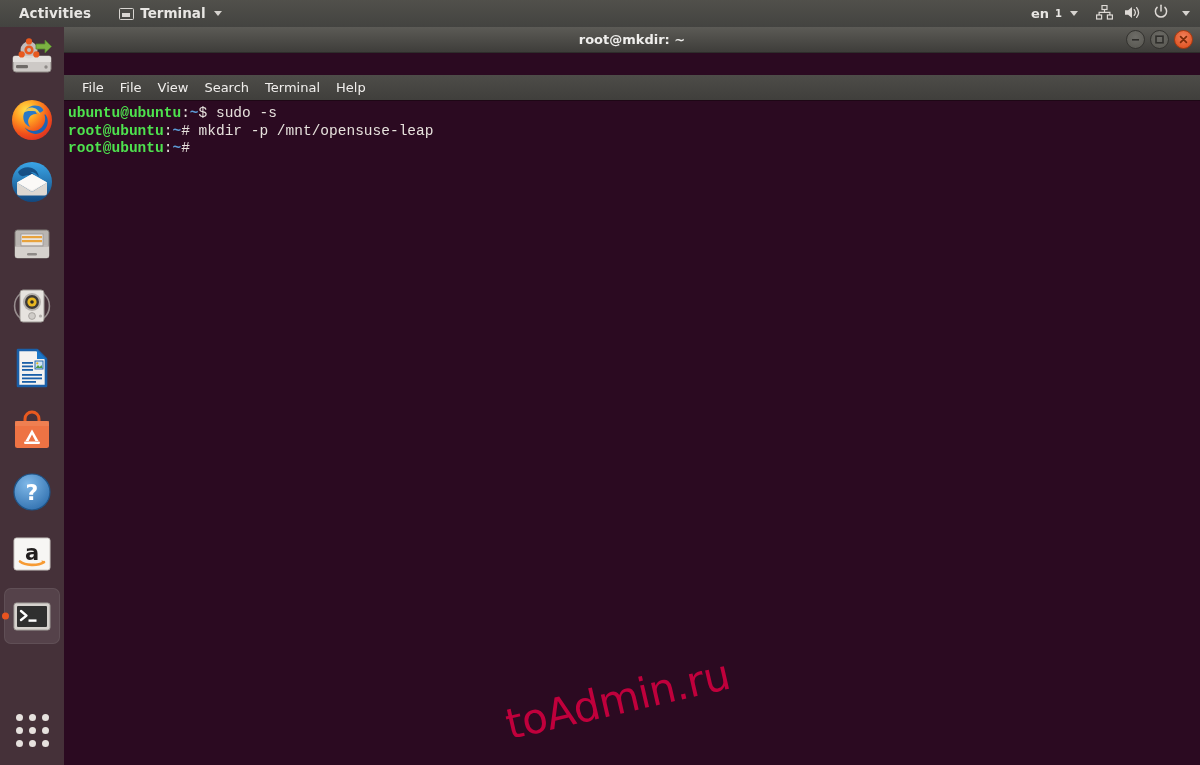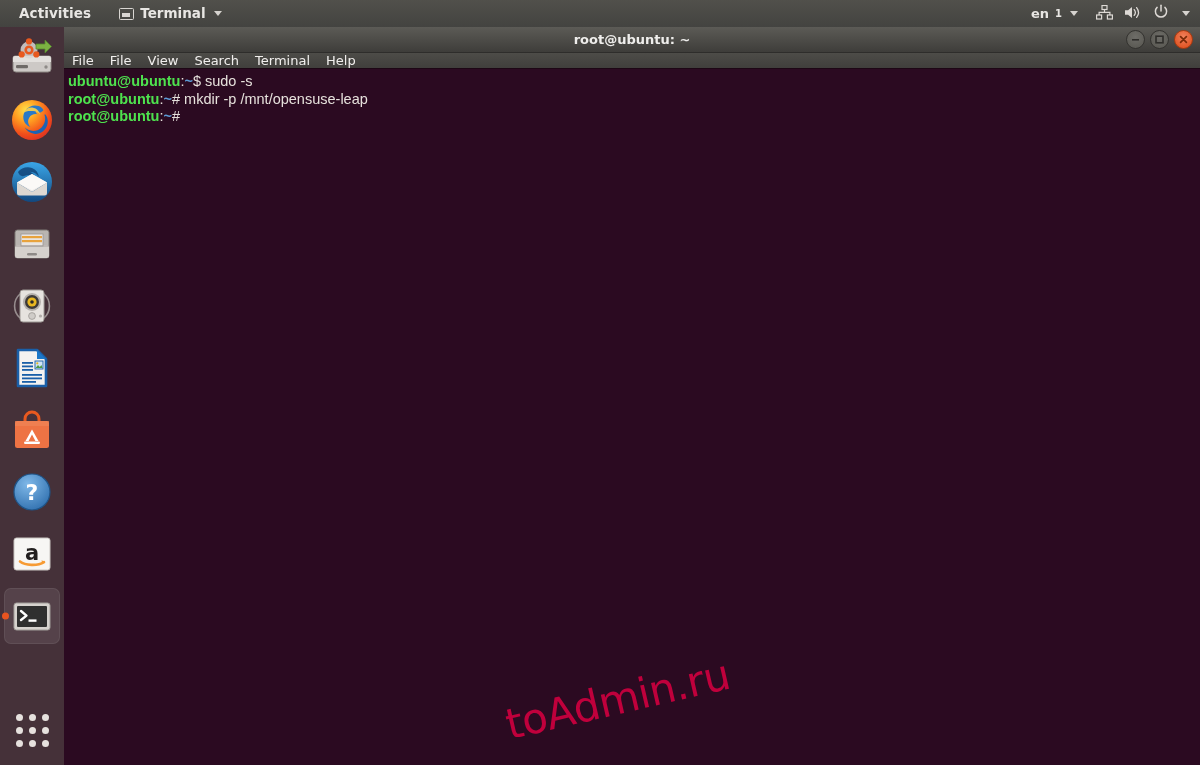--- a/index.html
+++ b/index.html
@@ -169,44 +169,46 @@
     border: 1px solid #33322f;
     box-sizing: border-box;
   }
   .wbtn.close {
     background: radial-gradient(circle at 50% 35%, #f0815c, #dd4814);
     border-color: #a83a10;
   }
   .wbtn svg { display: block; }
 
   #menubar {
-    height: 16px;
+    height: 26px;
     background: linear-gradient(#4d4c48, #403f3c);
     border-bottom: 1px solid #1d0715;
     display: flex; align-items: center;
-    box-sizing: border-box;
+    padding-left: 10px;
+    box-sizing: border-box;
+    margin-top: 22px;
   }
   .menu-item {
     color: #f1efed;
     font-size: 13px;
     padding: 3px 8px;
     border-radius: 2px;
     white-space: nowrap;
   }
 
   #term-body {
     position: relative;
     height: 686px;
     background: #2b0a21;
     padding: 4px 6px 0 4px;
     box-sizing: border-box;
     overflow: hidden;
   }
   .tline {
-    font-family: Liberation Sans, sans-serif;
+    font-family: Liberation Mono, monospace;
     font-size: 14.5px;
     line-height: 17.5px;
     white-space: pre;
     color: #e6e1dc;
     letter-spacing: 0px;
   }
   .c-user { color: #4ee24e; font-weight: bold; }
   .c-punct { color: #e6e1dc; }
   .c-path { color: #5c9bd6; font-weight: bold; }
   .c-cmd  { color: #e6e1dc; }
@@ -449,21 +451,21 @@
           <i></i>
           <i></i>
           <i></i>
       </div>
     </div>
   </div>
 
   <div id="window">
 
     <div id="titlebar">
-      <div id="win-title">root@ubuntu: ~</div>
+      <div id="win-title">root@mkdir: ~</div>
       <div id="win-controls">
         <span class="wbtn">
           <svg width="11" height="11" viewBox="0 0 11 11">
               <rect x="2" y="5" width="7" height="1.6" fill="#2f2e2b"></rect>
             </svg>
         </span>
         <span class="wbtn">
           <svg width="11" height="11" viewBox="0 0 11 11">
               <rect x="2" y="2.2" width="7" height="6.6" fill="none" stroke="#2f2e2b" stroke-width="1.6"></rect>
             </svg>

